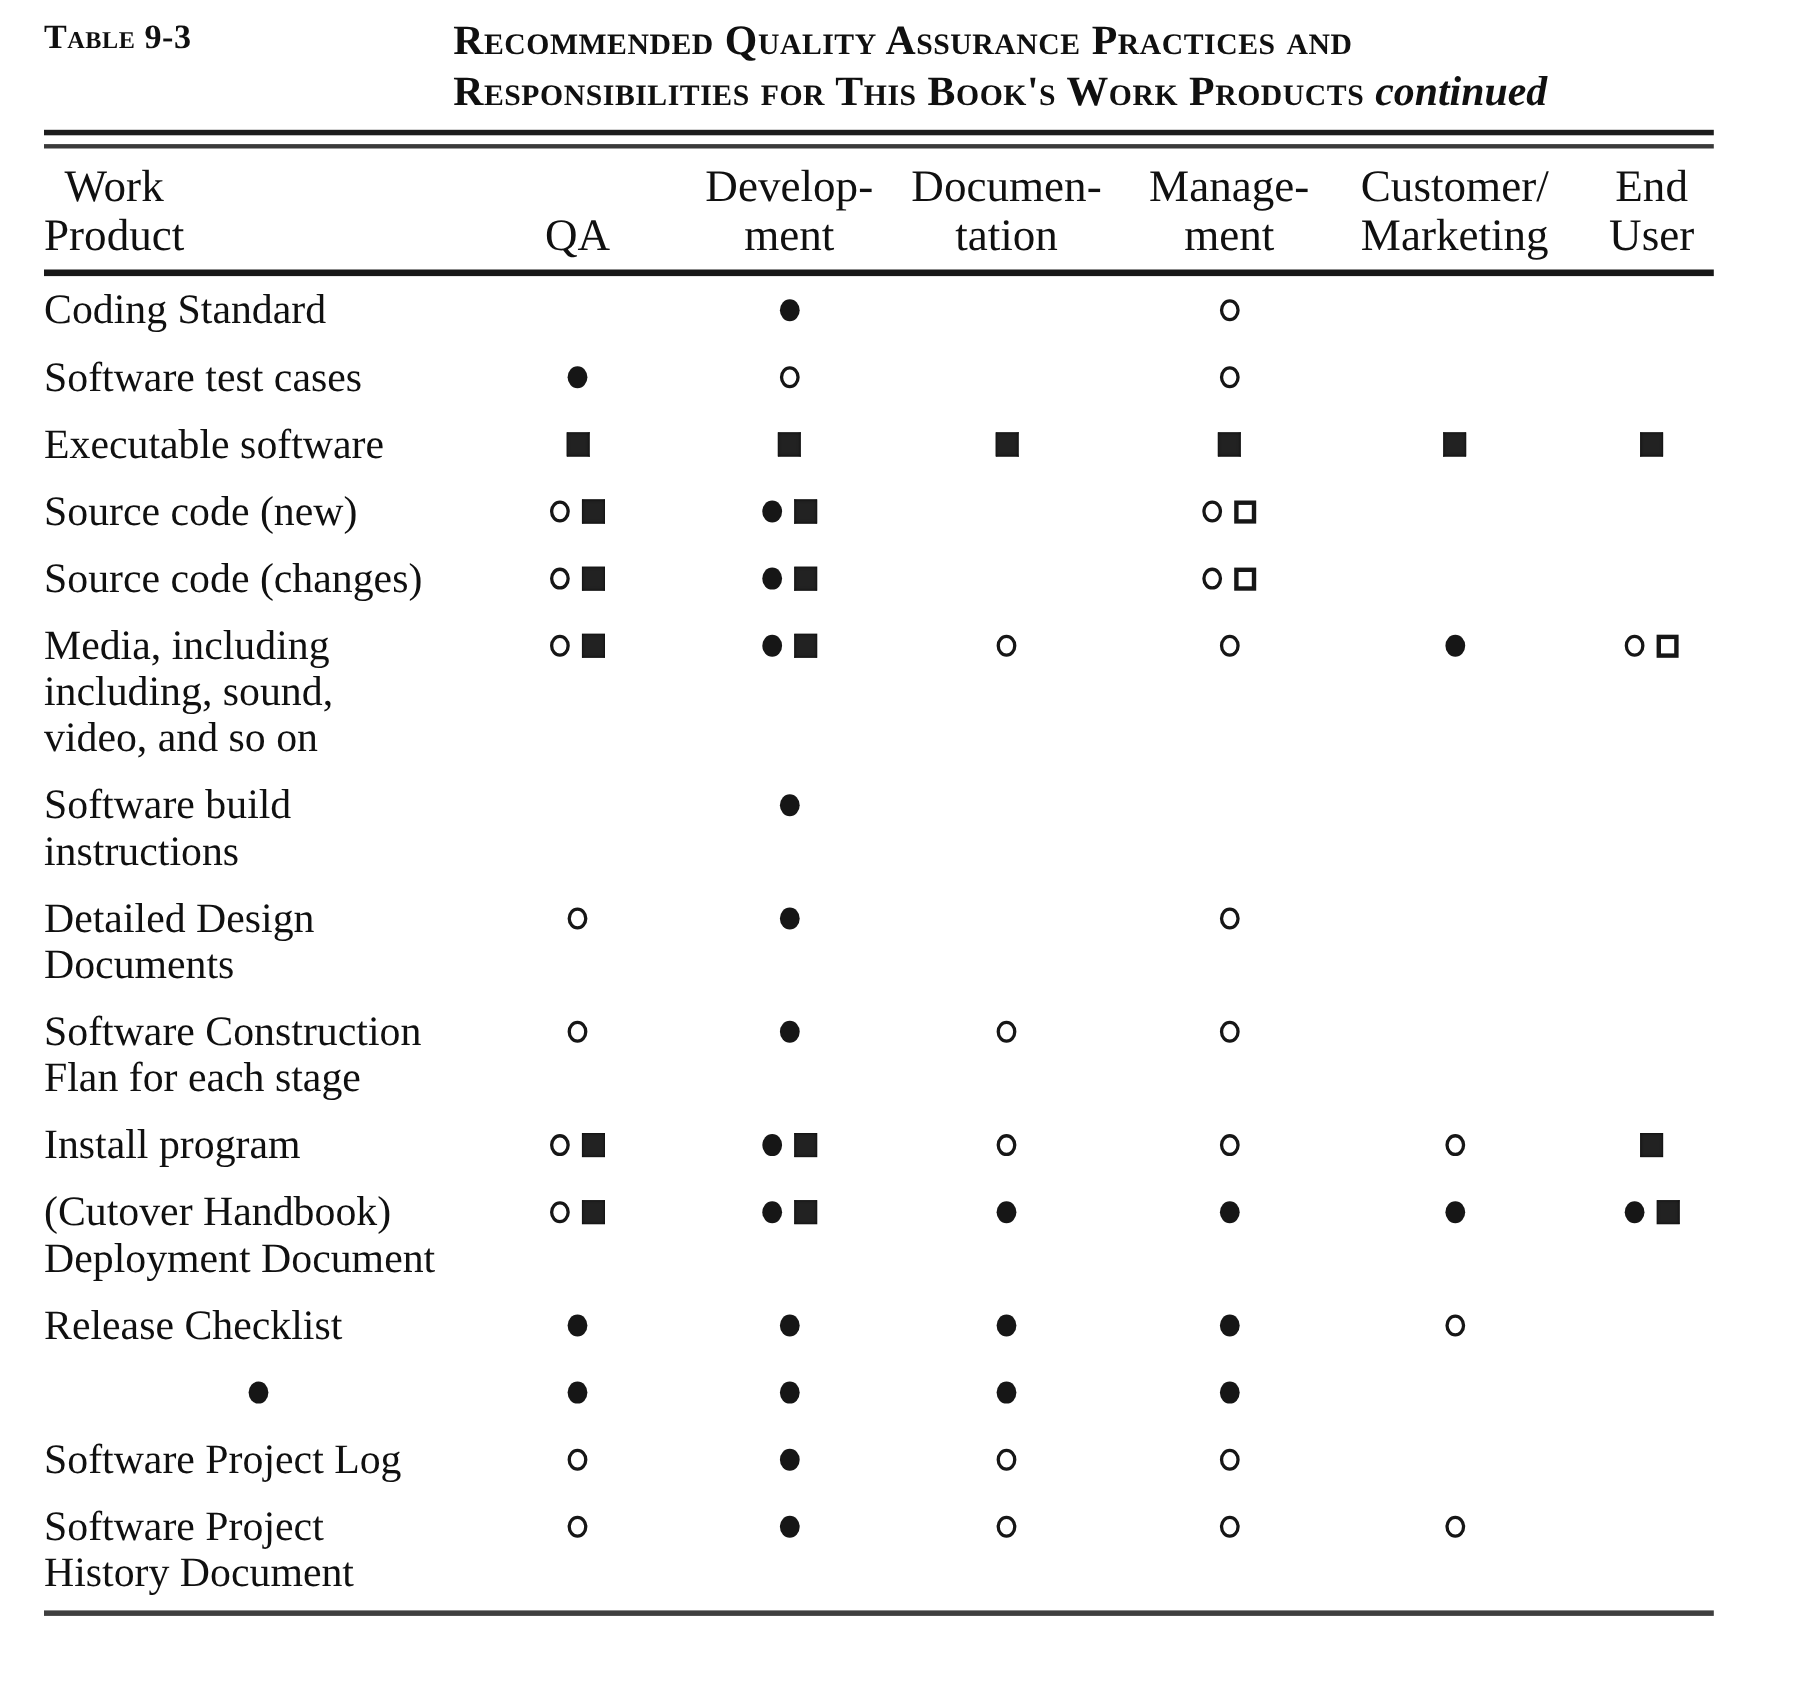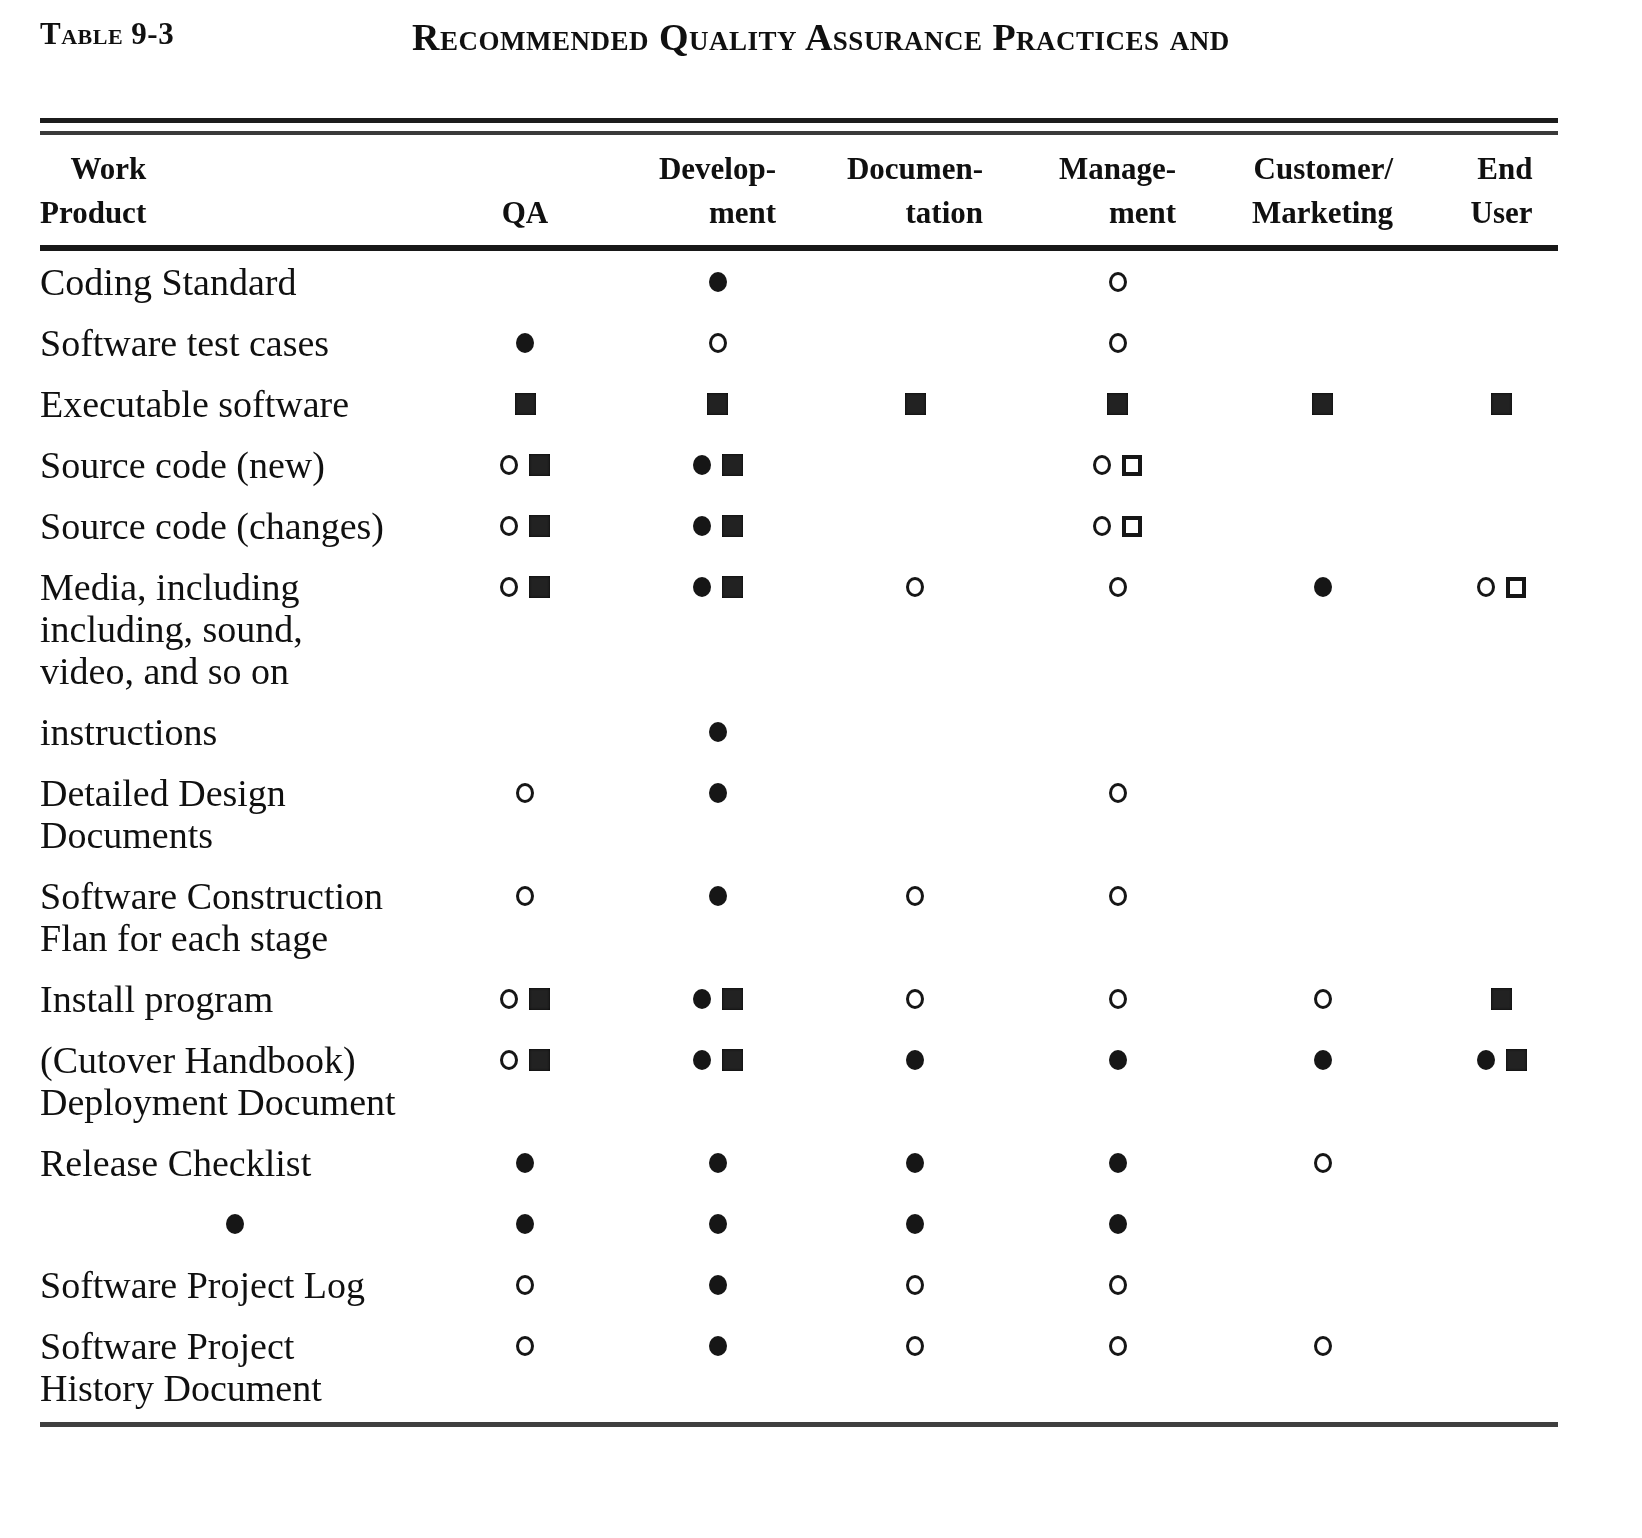--- a/index.html
+++ b/index.html
@@ -32,21 +32,21 @@
   .grid-row{
     display:grid;
     grid-template-columns:390px 190px 195px 200px 205px 205px 153px;
     align-items:start;
   }
 
   
   .header-row{padding:12px 0 10px;}
   .hcell{display:flex;justify-content:center;}
   .hcell.first{justify-content:flex-start;}
-  .hcell .hinner{font-weight:bold;font-size:31px;line-height:44px;text-align:right;}
+  .hcell .hinner{font-weight:normal;font-size:41px;line-height:44px;text-align:center;}
   .hline{min-height:44px;}
 
   
   .trow{padding:10px 0 9px;}
   .labline{font-size:38px;line-height:42px;white-space:nowrap;}
   .sym-cell{height:42px;display:flex;align-items:center;justify-content:center;gap:11px;}
   .sym{display:inline-block;flex:0 0 auto;}
   .filled-circle{width:18px;height:20px;border-radius:50%;background:#161616;}
   .open-circle{width:18px;height:20px;border-radius:50%;border:3px solid #161616;background:#fff;box-sizing:border-box;}
   .filled-square{width:21px;height:22px;background:#222;box-shadow:inset 0 0 3px #000;}
@@ -54,20 +54,24 @@
 </style>
 </head>
 <body>
 
 <div class="page">
 
   <div class="title-block">
     <div class="table-label">Table 9-3</div>
     <div class="title-lines">
       <div>Recommended Quality Assurance Practices and</div>
+      <div>
+        <span>Responsibilities for This Book's Work Products</span>
+        <span class="continued">continued</span>
+      </div>
     </div>
   </div>
 
   <div class="rule-double"></div>
 
   <div class="grid-row header-row">
     <div class="hcell first">
       <div class="hinner">
         <div class="hline">Work</div>
         <div class="hline">Product</div>
@@ -232,20 +236,21 @@
         <div class="sym-cell">
           <span class="sym filled-circle"></span>
         </div>
         <div class="sym-cell">
           <span class="sym open-circle"></span>
           <span class="sym open-square"></span>
         </div>
       </div>
       <div class="grid-row trow">
         <div>
+          <div class="labline">Software build</div>
           <div class="labline">instructions</div>
         </div>
         <div class="sym-cell"></div>
         <div class="sym-cell">
           <span class="sym filled-circle"></span>
         </div>
         <div class="sym-cell"></div>
         <div class="sym-cell"></div>
         <div class="sym-cell"></div>
         <div class="sym-cell"></div>

